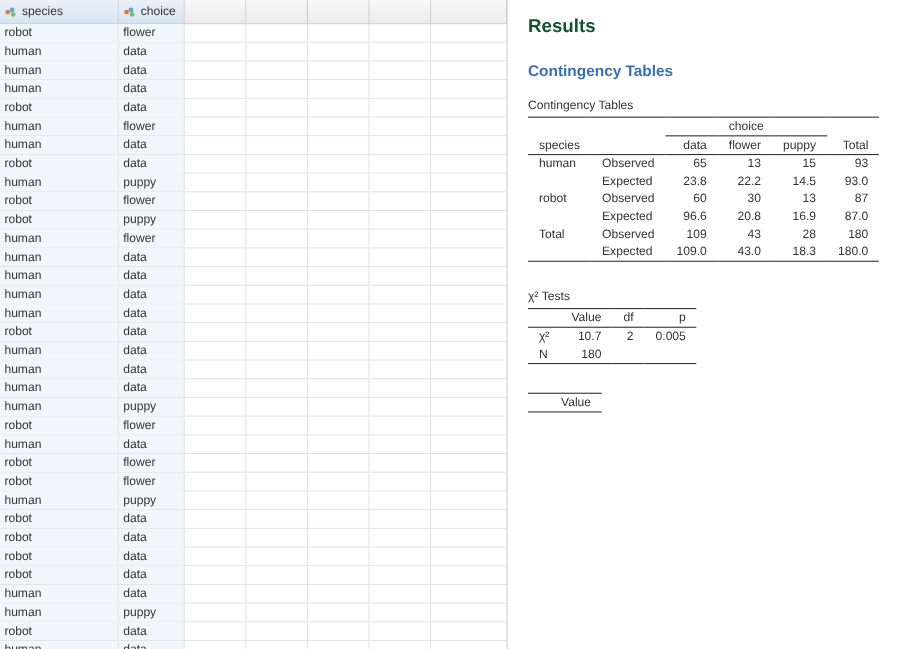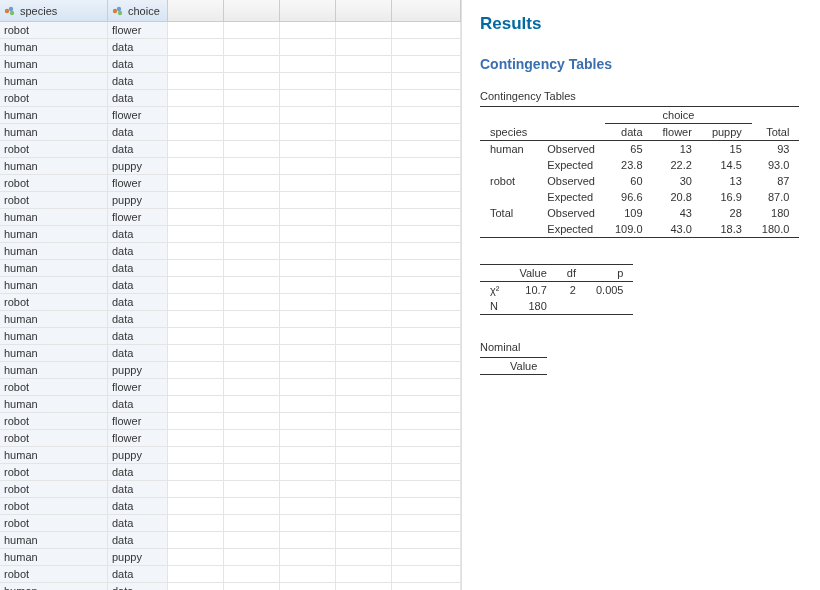--- a/index.html
+++ b/index.html
@@ -66,21 +66,21 @@
   .c1 { width: 60px; }
   .cN { width: 56px; }
 
   .right-pane {
     flex: 1;
     padding: 14px 18px;
     overflow-y: auto;
     font-size: 11px;
   }
   .right-pane h1 {
-    color: #0369a1;
+    color: #14532d;
     font-size: 17px;
     font-weight: bold;
     margin-bottom: 22px;
   }
   .right-pane h2 {
     color: #3a6fb0;
     font-size: 14px;
     font-weight: bold;
     margin-bottom: 18px;
   }
@@ -514,20 +514,21 @@
           <td class="left"></td>
           <td class="left">Expected</td>
           <td>109.0</td>
           <td>43.0</td>
           <td>18.3</td>
           <td>180.0</td>
         </tr>
       </tbody>
   </table>
 
+  <div class="tbl-title">χ² Tests</div>
   <table class="res">
     <tbody>
         <tr class="bord-top bord-bot">
       <th class="left"></th>
       <th>Value</th>
       <th>df</th>
       <th>p</th>
     </tr>
     <tr>
       <td class="left">χ²</td>
@@ -537,21 +538,20 @@
     </tr>
     <tr class="bord-bot">
       <td class="left">N</td>
       <td>180</td>
       <td></td>
       <td></td>
     </tr>
   </tbody>
     </table>
 
-  <div class="tbl-title">Nominal</div>
   <table class="res">
     <tbody>
         <tr class="bord-top bord-bot">
       <th class="left"></th>
       <th>Value</th>
     </tr>
   </tbody>
     </table>
 </div>
 

